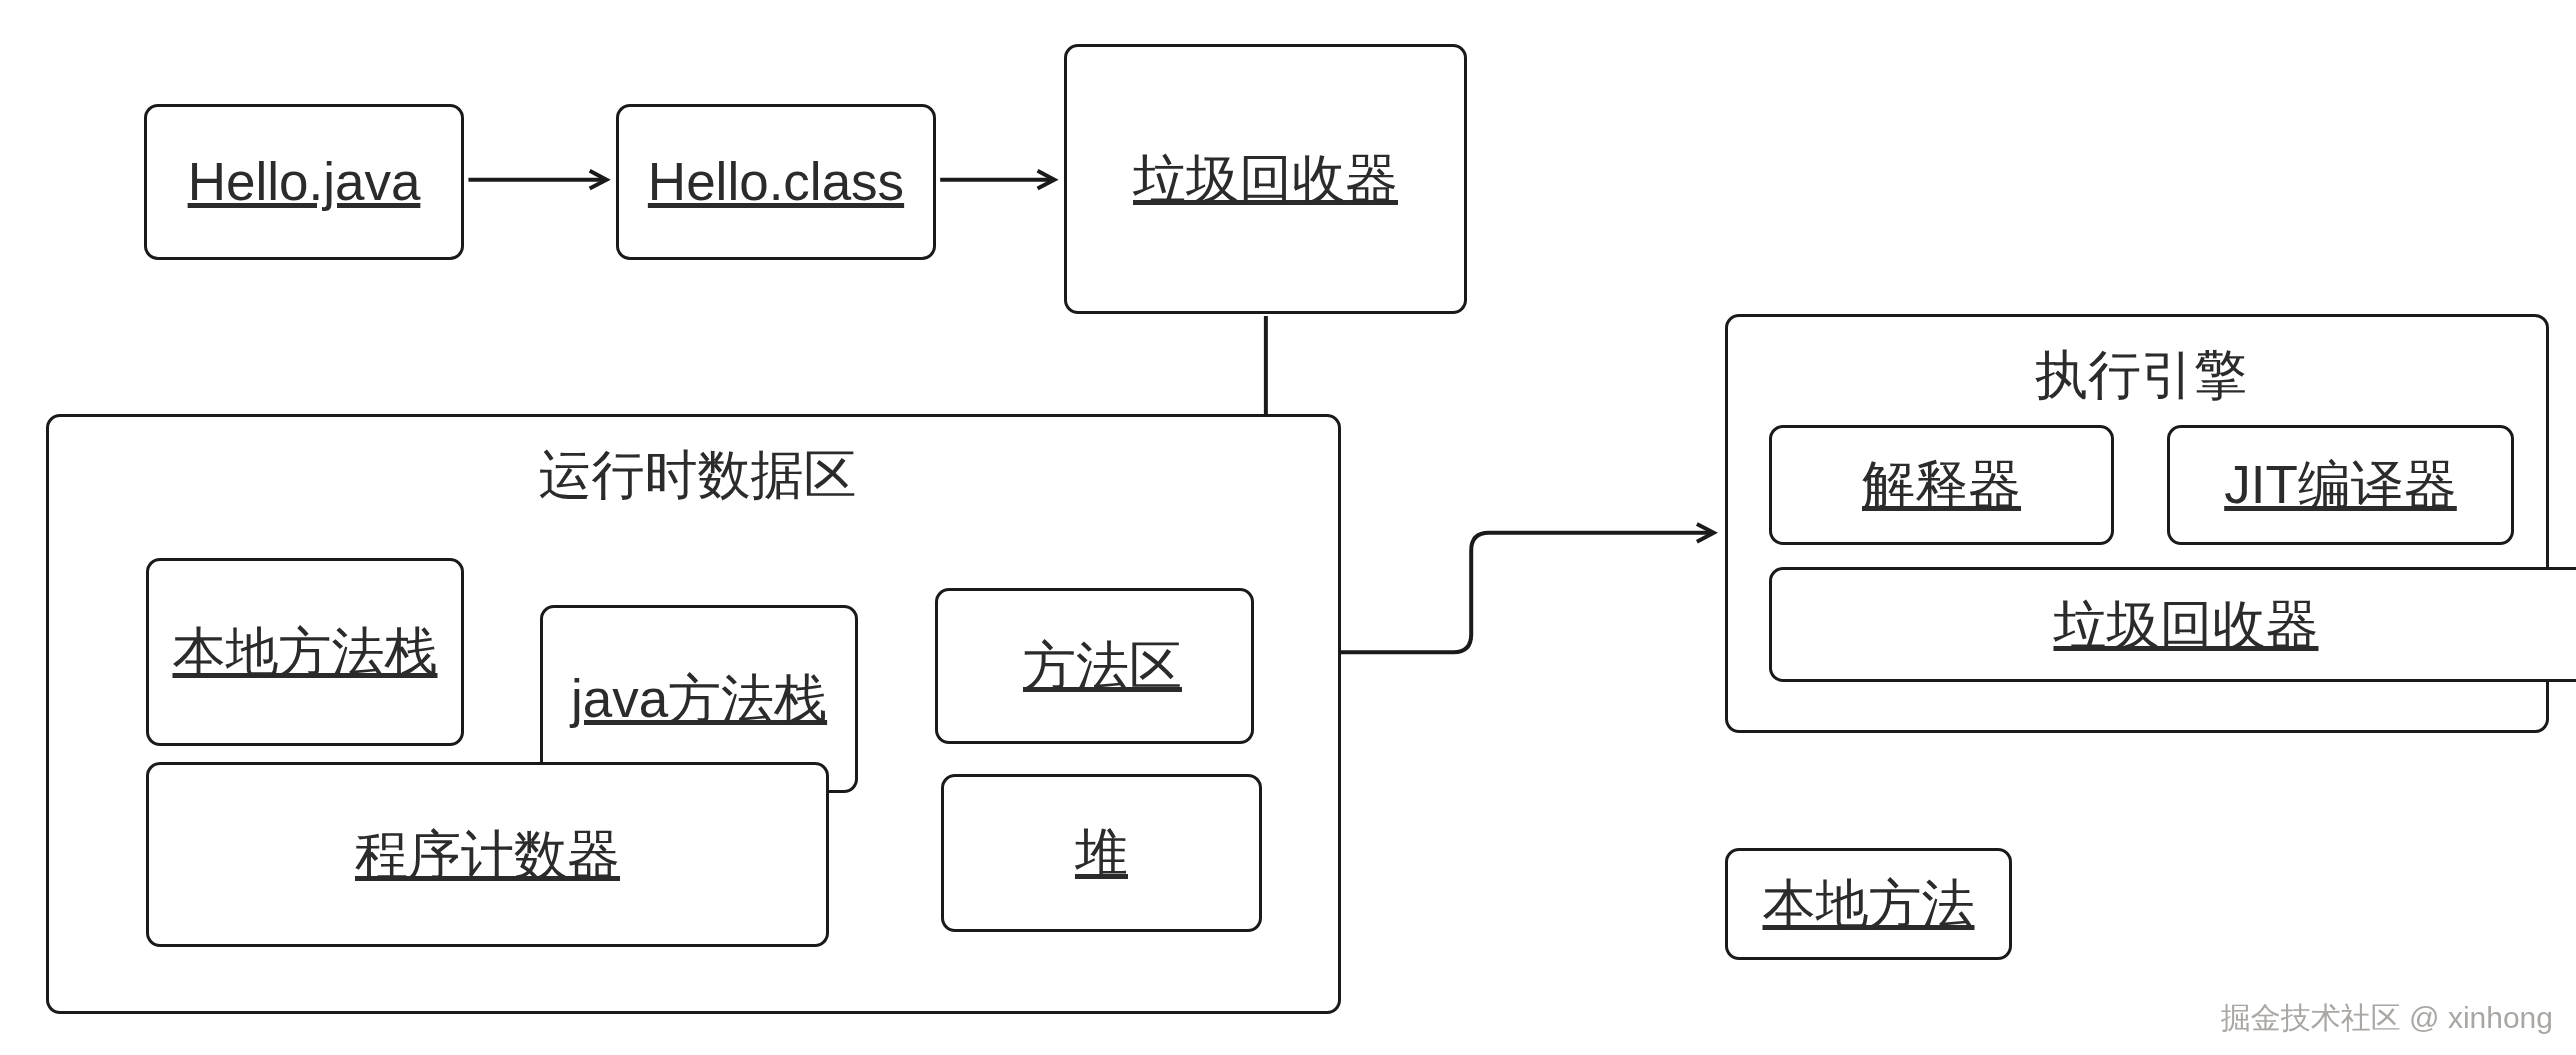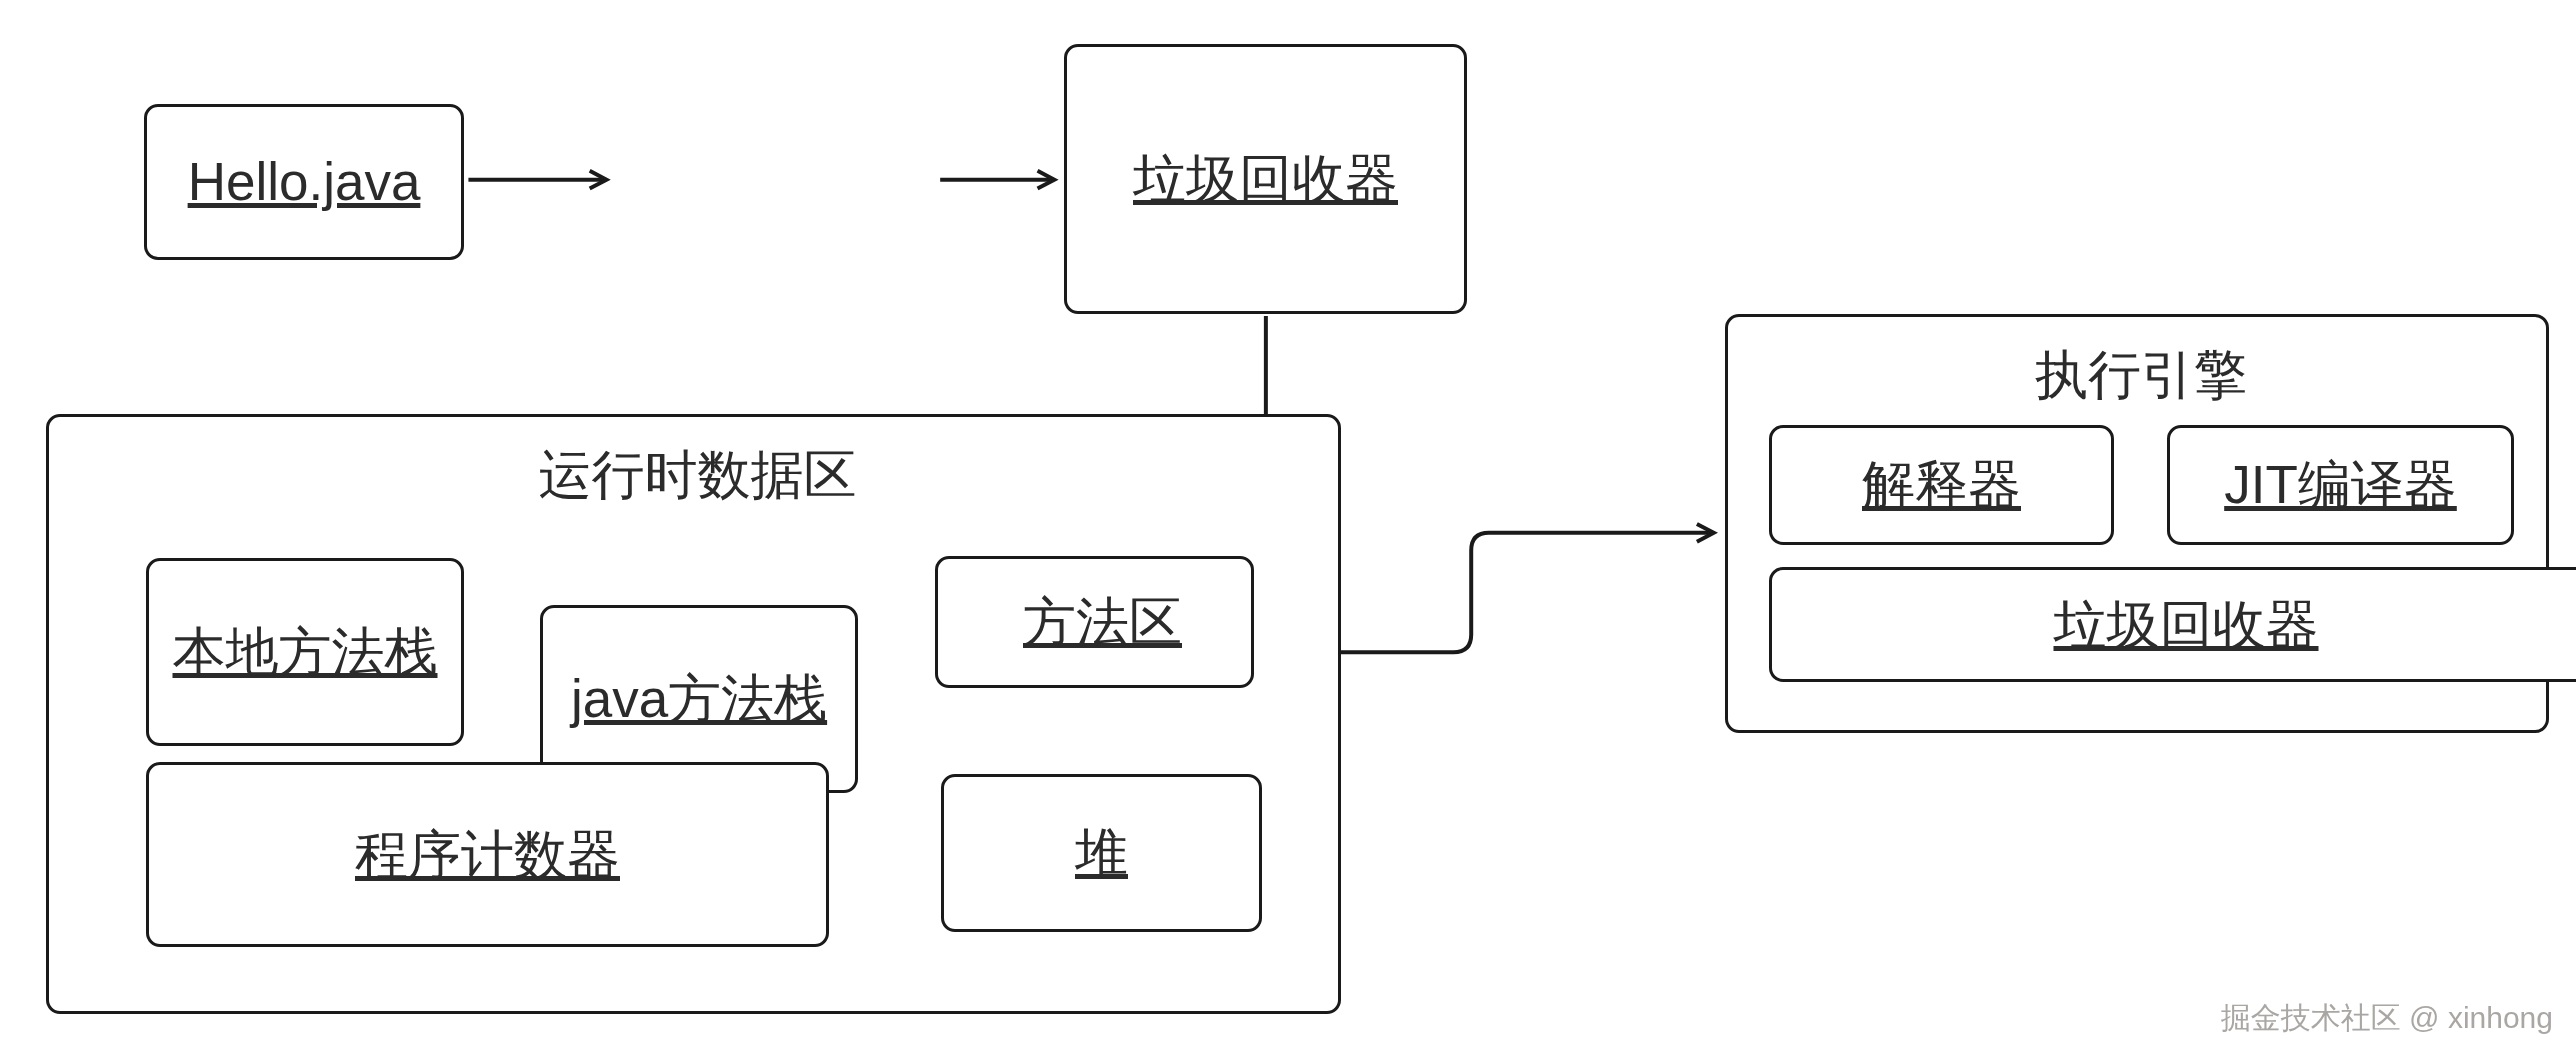--- a/index.html
+++ b/index.html
@@ -49,21 +49,21 @@
     padding-left:8px;
   }
   
   #hello-java   {left:144px; top:104px; width:320px; height:156px;}
   #hello-class  {left:616px; top:104px; width:320px; height:156px;}
   #class-loader {left:1064px;top:44px;  width:403px; height:270px;}
   
   #runtime-area {left:46px;  top:414px; width:1295px;height:600px;}
   #native-stack {left:146px; top:558px; width:318px; height:188px;}
   #java-stack   {left:540px; top:558px; width:318px; height:188px;margin-top:47px;}
-  #method-area  {left:935px;top:556px; width:319px; height:132px;padding-left:16px;}
+  #method-area  {left:935px;top:588px; width:319px; height:156px;padding-left:16px;}
   #pc-register  {left:146px; top:762px; width:683px; height:185px;}
   #heap         {left:941px;top:774px; width:321px; height:158px;}
   
   #exec-engine  {left:1725px;top:314px; width:824px; height:419px;}
   #interpreter  {left:1769px;top:425px; width:345px; height:120px;}
   #jit-compiler {left:2167px;top:425px; width:347px; height:120px;}
   #gc           {left:1769px;top:567px; width:834px; height:115px;}
   
   #native-method{left:1725px;top:848px; width:287px; height:112px;}
   .watermark{
@@ -88,20 +88,23 @@
     </defs>
     <path d="M529 203 H684" marker-end="url(#arrow)"></path>
     <path d="M1062 203 H1190" marker-end="url(#arrow)"></path>
     <path d="M1430 357 V471 Q1430 491 1410 491 H1262 Q1242 491 1242 511 V614" marker-end="url(#arrow)"></path>
     <path d="M1418 737 H1642 Q1662 737 1662 717 V622 Q1662 602 1682 602 H1935" marker-end="url(#arrow)"></path>
   </svg>
 
   <div class="node" id="hello-java">
     <span>Hello.java</span>
   </div>
+  <div class="node" id="hello-class">
+    <span>Hello.class</span>
+  </div>
   <div class="node" id="class-loader">
     <span>垃圾回收器</span>
   </div>
 
   <div class="container-node" id="runtime-area">
     <div class="container-title">运行时数据区</div>
   </div>
   <div class="node" id="native-stack">
     <span>本地方法栈</span>
   </div>
@@ -124,17 +127,20 @@
   <div class="node" id="interpreter">
     <span>解释器</span>
   </div>
   <div class="node" id="jit-compiler">
     <span>JIT编译器</span>
   </div>
   <div class="node" id="gc">
     <span>垃圾回收器</span>
   </div>
 
+  <div class="node" id="native-method">
+    <span>本地方法</span>
+  </div>
 
   <div class="watermark">掘金技术社区 @ xinhong</div>
 
 </div>
 
 
 </body></html>

